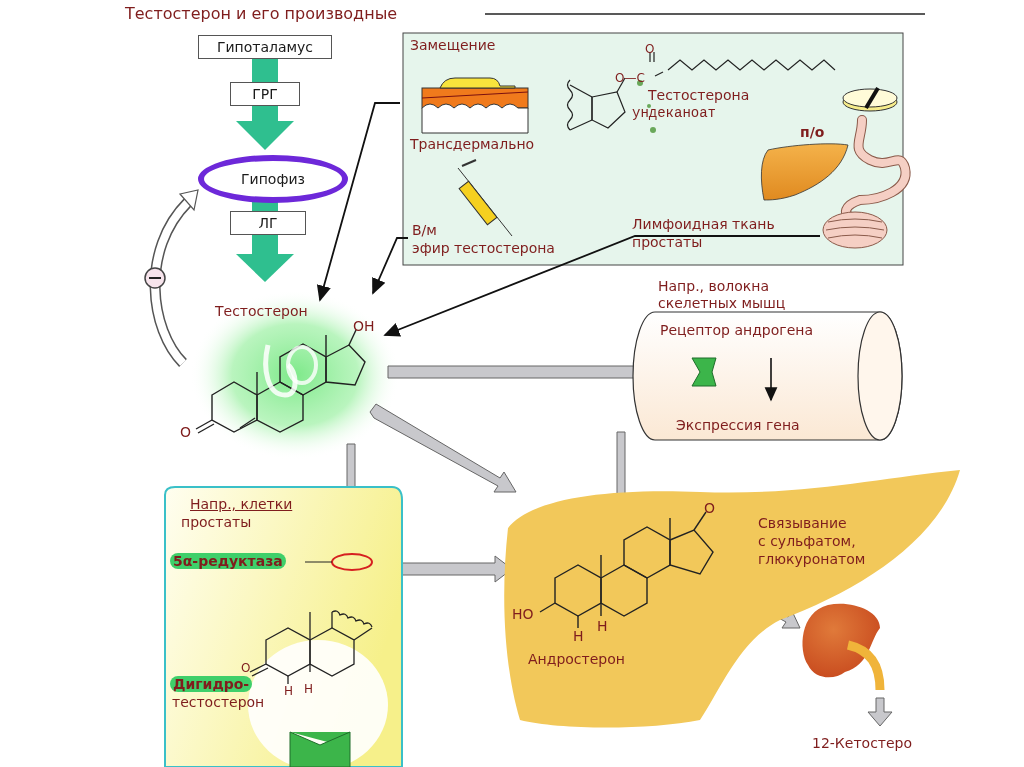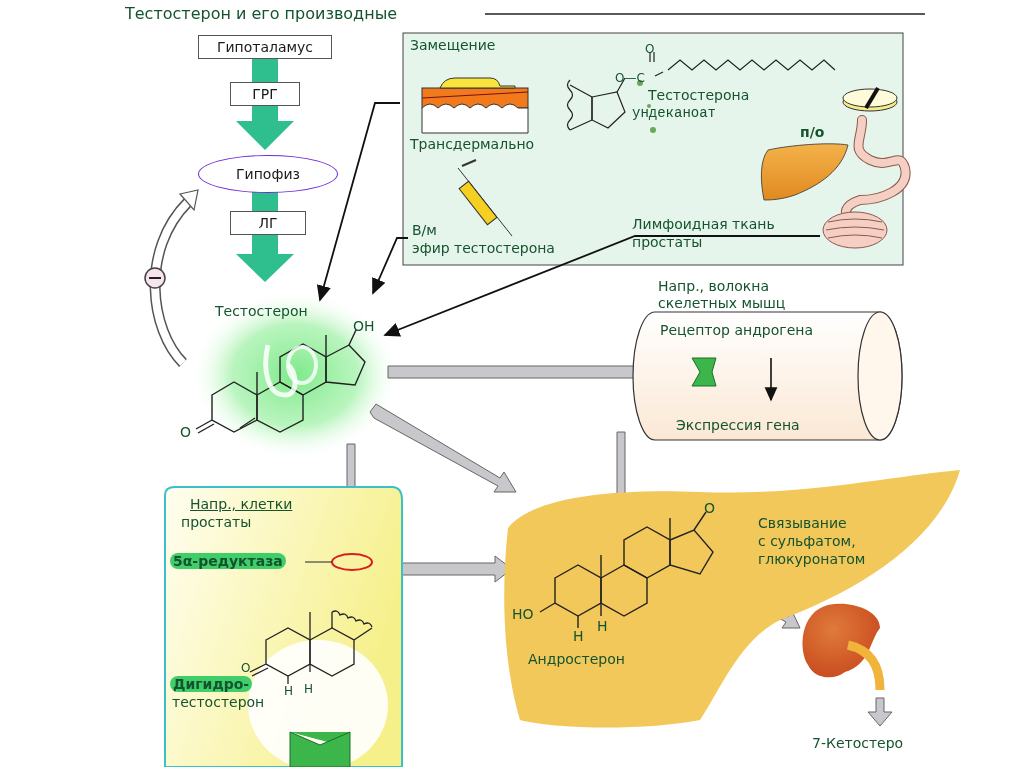--- a/index.html
+++ b/index.html
@@ -1,22 +1,22 @@
 <!DOCTYPE html>
 <html><head>
 <meta charset="utf-8">
 <style>
   html, body { margin:0; padding:0; background:#ffffff; }
   body { width:1024px; height:767px; position:relative; overflow:hidden;
          font-family:"DejaVu Sans", sans-serif; color:#1a1a1a; }
   svg.main { position:absolute; left:0; top:0; width:1024px; height:767px; }
-  .lbl { position:absolute; font-family:"DejaVu Sans", sans-serif; font-size:14px; line-height:17px; color:#14532d; white-space:nowrap; }
+  .lbl { position:absolute; font-family:"DejaVu Sans", sans-serif; font-size:14px; line-height:17px; color:#7f1d1d; white-space:nowrap; }
   .title { font-size:16px; }
   .box { position:absolute; border:1px solid #555; background:#fff; font-size:14px; text-align:center; line-height:22px; }
-  .ellipse { position:absolute; border:1px solid #6d28d9; border-radius:50%; background:#fff; font-size:14px; text-align:center; line-height:36px; }
+  .ellipse { position:absolute; border:6px solid #6d28d9; border-radius:50%; background:#fff; font-size:14px; text-align:center; line-height:36px; }
   .hl { background:#3fcf6a; padding:0 3px;border-radius:8px; }
 </style>
 </head>
 <body>
 
 <svg class="main" viewBox="0 0 1024 767">
   <defs>
     <radialGradient id="glow" cx="50%" cy="50%" r="50%">
       <stop offset="0%" stop-color="#7ee98a"></stop>
       <stop offset="60%" stop-color="#a8f2ae" stop-opacity="0.8"></stop>
@@ -231,13 +231,13 @@
 
 <div class="lbl" style="left:704px;top:500px;">O</div>
 <div class="lbl" style="left:512px;top:606px;">HO</div>
 <div class="lbl" style="left:573px;top:628px;">H</div>
 <div class="lbl" style="left:597px;top:618px;">H</div>
 <div class="lbl" style="left:528px;top:651px;">Андростерон</div>
 <div class="lbl" style="left:758px;top:515px;">Связывание</div>
 <div class="lbl" style="left:758px;top:533px;">с сульфатом,</div>
 <div class="lbl" style="left:758px;top:551px;">глюкуронатом</div>
 
-<div class="lbl" style="left:812px;top:735px;">7-Кетостеро</div>
+<div class="lbl" style="left:812px;top:735px;">12-Кетостеро</div>
 
 </body></html>

